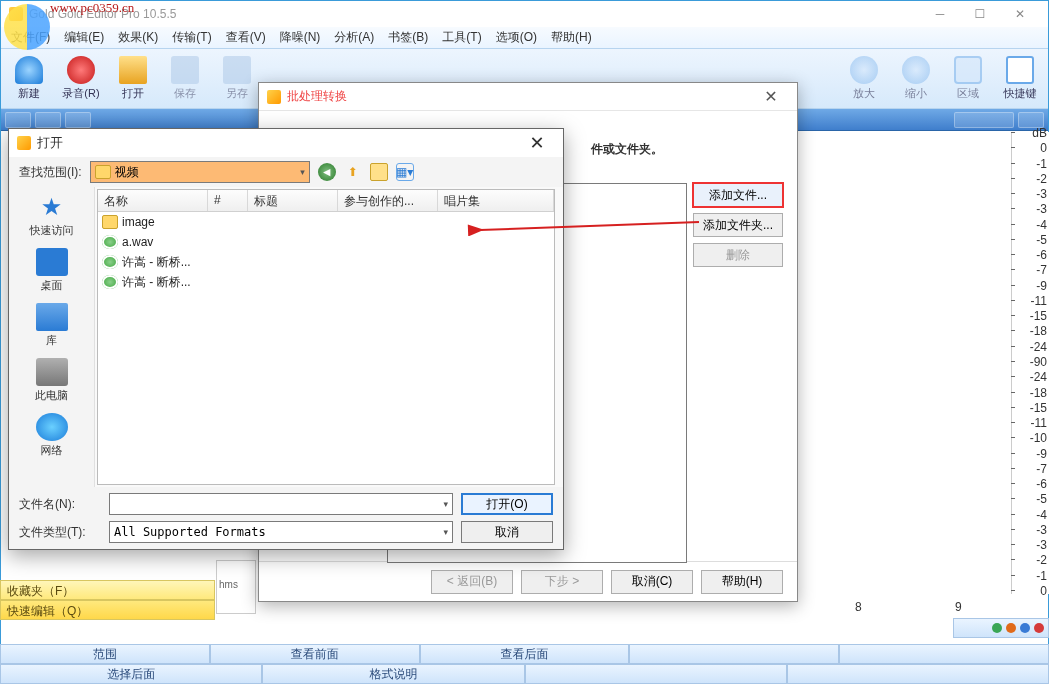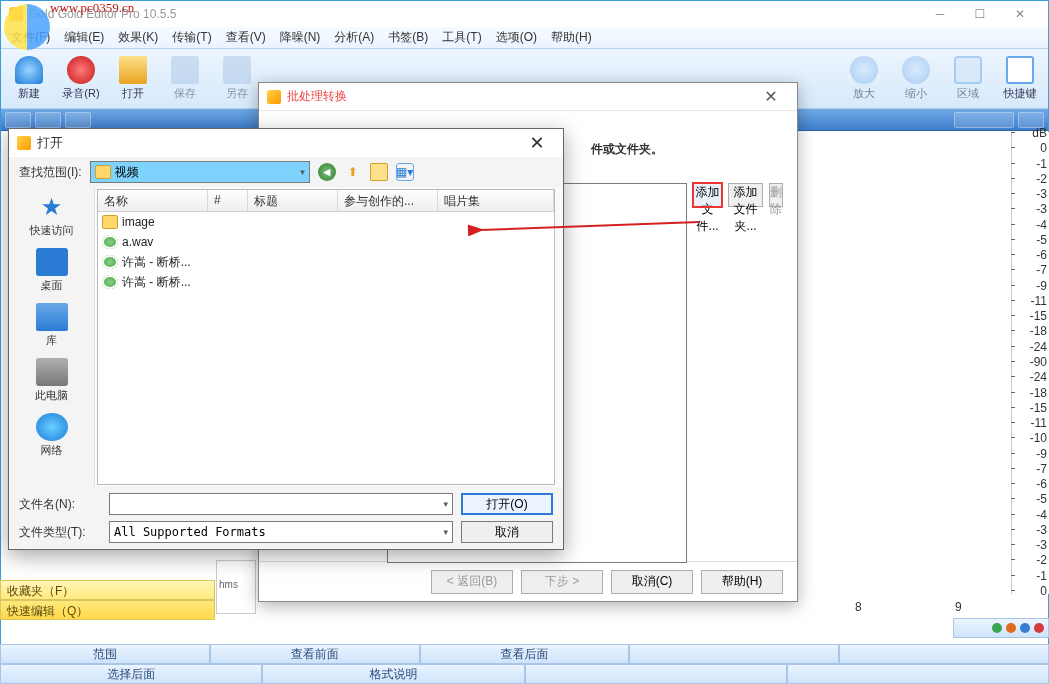--- a/index.html
+++ b/index.html
@@ -56,36 +56,36 @@
 
 .batch-dialog { position:absolute; left:258px; top:82px; width:540px; height:520px; background:#fff; border:1px solid #888; box-shadow:0 4px 16px rgba(0,0,0,0.3); display:flex; flex-direction:column; }
 .batch-dialog .dlg-title { height:28px; display:flex; align-items:center; padding:0 8px; background:#fff; border-bottom:1px solid #e6e6e6;}
 .batch-dialog .dlg-title .ico { width:14px;height:14px;background:linear-gradient(135deg,#ffd24a,#ff9a00);border-radius:2px;margin-right:6px;}
 .batch-dialog .dlg-title .txt { flex:1; color:#ef4444; }
 .batch-dialog .dlg-title .x { width:36px;text-align:center;color:#555; font-size:16px;}
 .batch-dialog .body { flex:1; padding:10px 14px; position:relative; }
 .batch-dialog .step { font-weight:bold; color:#333; margin-bottom:6px;}
 .batch-dialog .desc { color:#333; margin-bottom:10px; padding-left:20px;}
 .batch-dialog .list-box { position:absolute; left:14px; top:56px; width:412px; height:394px; border:1px solid #7a7a7a; background:#fff;}
-.batch-dialog .btn-col { position:absolute; right:14px; top:56px; width:90px; display:flex; flex-direction:row; gap:6px;}
+.batch-dialog .btn-col { position:absolute; right:14px; top:56px; width:90px; display:flex; flex-direction:column; gap:6px;}
 .batch-dialog .btn-col button { height:24px; background:#efefef; border:1px solid #adadad; cursor:default;}
 .batch-dialog .btn-col button.highlight { outline:2px solid #e33; outline-offset:-1px; background:#e9f1fb; border:1px solid #3a81d0;}
 .batch-dialog .footer { height:40px; border-top:1px solid #ddd; display:flex; align-items:center; justify-content:flex-end; gap:8px; padding:0 14px;}
 .batch-dialog .footer button { width:82px; height:24px; background:#efefef; border:1px solid #adadad;}
 .batch-dialog .footer button:disabled { color:#999; }
 
 
 .open-dialog { position:absolute; left:8px; top:128px; width:556px; height:422px; background:#f9f9f9; border:1px solid #666; box-shadow:0 6px 20px rgba(0,0,0,0.35); display:flex; flex-direction:column; z-index:10;}
 .open-dialog .dlg-title { height:28px; display:flex; align-items:center; padding:0 8px; background:#fff; }
 .open-dialog .dlg-title .ico { width:14px;height:14px;background:linear-gradient(135deg,#ffd24a,#ff9a00);border-radius:2px;margin-right:6px;}
 .open-dialog .dlg-title .txt { flex:1; color:#333; font-size:13px;}
 .open-dialog .dlg-title .x { width:36px;text-align:center;color:#333; font-size:18px;}
 .open-dialog .top-row { height:30px; display:flex; align-items:center; padding:4px 10px; gap:8px; background:#f4f4f4;}
 .open-dialog .top-row label { color:#333; }
-.open-dialog .top-row .combo { flex:0 0 220px; height:22px; border:1px solid #7a7a7a; background:#7dd3fc; display:flex; align-items:center; padding:0 4px;}
+.open-dialog .top-row .combo { flex:0 0 220px; height:22px; border:1px solid #7a7a7a; background:#fdba74; display:flex; align-items:center; padding:0 4px;}
 .open-dialog .top-row .combo .folder-ico { width:16px;height:14px; background:#ffd76a; border:1px solid #caa22c; border-radius:2px; margin-right:4px;}
 .open-dialog .top-row .combo .arrow { margin-left:auto; font-size:9px; color:#555;}
 .open-dialog .top-row .nav-ico { width:18px;height:18px; border-radius:3px; display:flex;align-items:center;justify-content:center;}
 .open-dialog .main-row { flex:1; display:flex; }
 .open-dialog .places { width:86px; background:#f4f4f4; border-right:1px solid #e0e0e0; display:flex; flex-direction:column; align-items:center; padding:6px 0; gap:10px;}
 .open-dialog .places .place { display:flex; flex-direction:column; align-items:center; gap:2px; cursor:default;}
 .open-dialog .places .place .ic { width:32px;height:28px; }
 .open-dialog .places .place .tx { font-size:11px; color:#333;}
 .open-dialog .filelist { flex:1; background:#fff; border:1px solid #bbb; margin:2px 8px 2px 2px; display:flex; flex-direction:column;}
 .open-dialog .filelist .hdr { height:22px; display:flex; background:linear-gradient(#fdfdfd,#efefef); border-bottom:1px solid #d0d0d0;}

